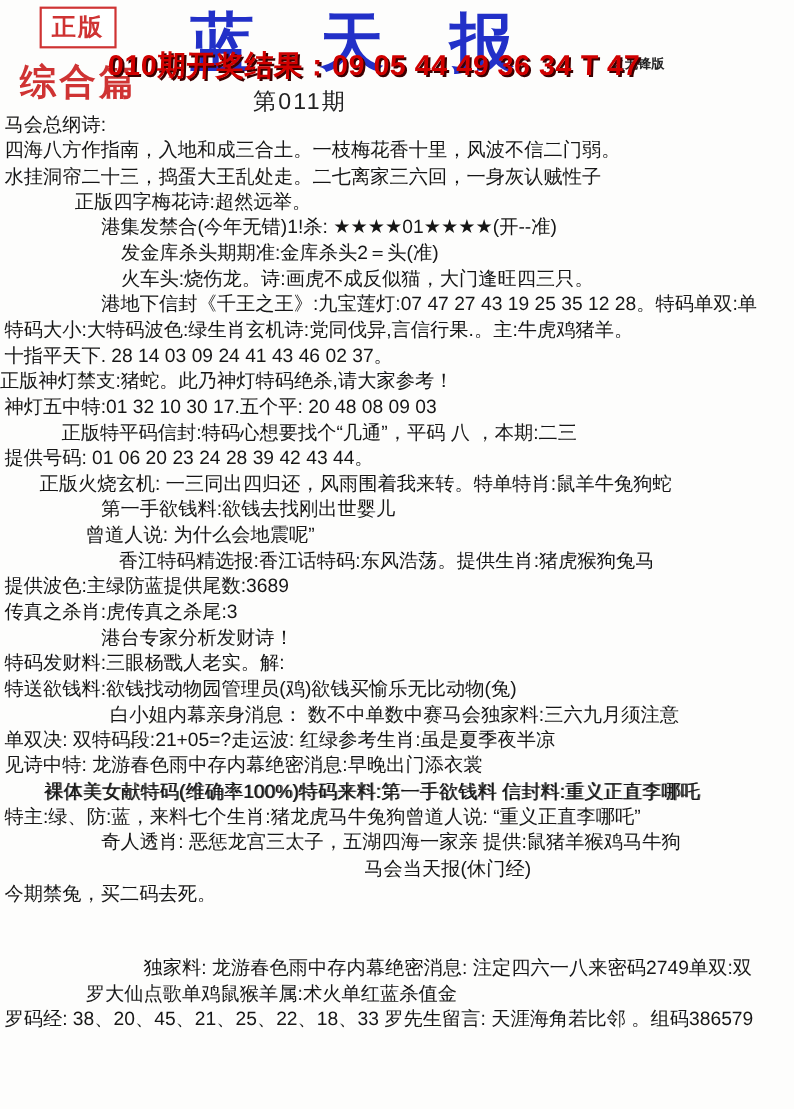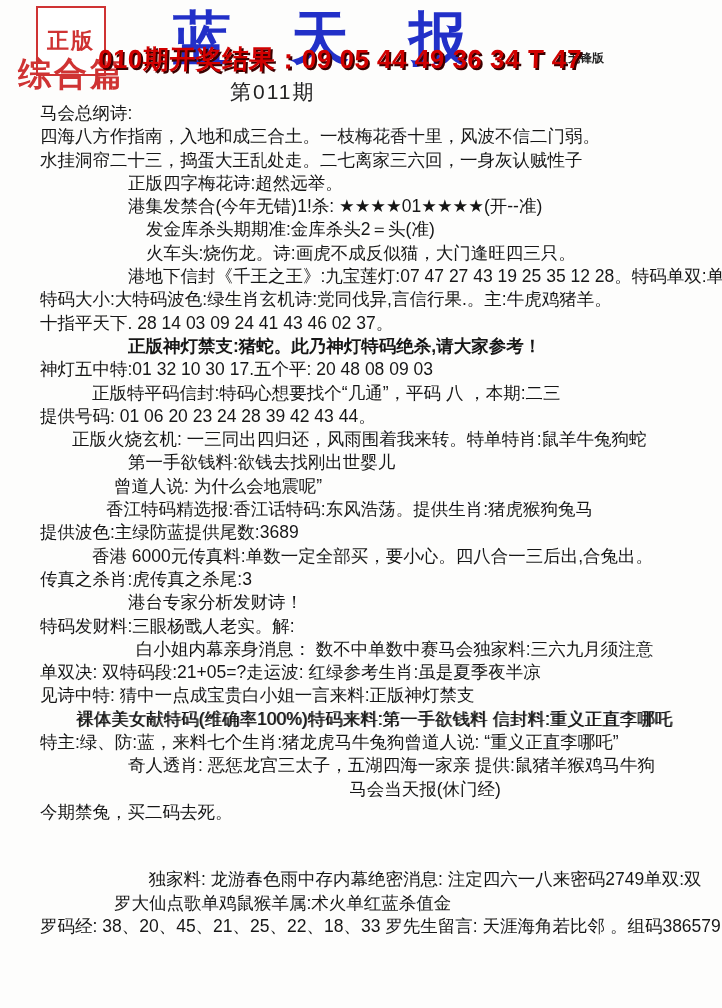--- a/index.html
+++ b/index.html
@@ -11,21 +11,21 @@
     overflow:hidden;
     position:relative;
   }
   .page{width:722px;height:1008px;position:relative;background:#fdfdfc;}
   
   .header{position:relative;height:100px;}
   .badge{
     position:absolute;left:36px;top:6px;
     border:2px solid #cf3333;color:#cf3333;
     font-size:22px;font-weight:bold;
-    padding:18px 9px;letter-spacing:2px;background:#fff;
+    padding:2px 9px;letter-spacing:2px;background:#fff;
   }
   .title{
     position:absolute;left:0;right:60px;top:0;
     text-align:center;
     color:#2230c8;font-size:58px;font-weight:bold;
     letter-spacing:22px;white-space:nowrap;
   }
   .result-line{
     position:absolute;left:98px;top:42px;
     color:#d10000;font-size:26px;font-weight:bold;
@@ -40,21 +40,21 @@
   }
   .section{
     position:absolute;left:18px;top:52px;
     color:#cf3333;font-size:33px;font-weight:bold;letter-spacing:3px;
   }
   .issue{
     position:absolute;left:230px;top:78px;
     font-size:21px;color:#222;letter-spacing:2px;
   }
   
-  .body-lines{position:relative;padding-top:2px;margin-left:36px;}
+  .body-lines{position:relative;padding-top:2px;}
   .line{
     font-size:17.5px;
     line-height:23.3px;
     white-space:nowrap;
     overflow:hidden;
     color:#161616;
   }
   .line.gap{margin-top:44px;text-align:center;}
   .line.overlap{text-shadow:1px 0 0 #555;}
 </style>
@@ -69,43 +69,43 @@
     <div class="result-line">010期开奖结果：09 05 44 49 36 34 T 47</div>
     <div class="edition">之无锋版</div>
     <div class="section">综合篇</div>
     <div class="issue">第011期</div>
   </div>
 
   <div class="body-lines">
       <div class="line" style="padding-left: 4px;">马会总纲诗:</div>
       <div class="line" style="padding-left: 4px;">四海八方作指南，入地和成三合土。一枝梅花香十里，风波不信二门弱。</div>
       <div class="line" style="padding-left: 4px;">水挂洞帘二十三，捣蛋大王乱处走。二七离家三六回，一身灰认贼性子</div>
-      <div class="line" style="padding-left: 92px;">正版四字梅花诗:超然远举。</div>
+      <div class="line" style="padding-left: 68px;">正版四字梅花诗:超然远举。</div>
       <div class="line" style="padding-left: 92px;">港集发禁合(今年无错)1!杀: ★★★★01★★★★(开--准)</div>
       <div class="line" style="padding-left: 110px;">发金库杀头期期准:金库杀头2＝头(准)</div>
       <div class="line" style="padding-left: 110px;">火车头:烧伤龙。诗:画虎不成反似猫，大门逢旺四三只。</div>
       <div class="line" style="padding-left: 92px;">港地下信封《千王之王》:九宝莲灯:07 47 27 43 19 25 35 12 28。特码单双:单</div>
       <div class="line" style="padding-left: 4px;">特码大小:大特码波色:绿生肖玄机诗:党同伐异,言信行果.。主:牛虎鸡猪羊。</div>
       <div class="line" style="padding-left: 4px;">十指平天下. 28 14 03 09 24 41 43 46 02 37。</div>
-      <div class="line" style="padding-left: 92px; font-weight: bold;">正版神灯禁支:猪蛇。此乃神灯特码绝杀,请大家参考！</div>
+      <div class="line" style="">正版神灯禁支:猪蛇。此乃神灯特码绝杀,请大家参考！</div>
       <div class="line" style="padding-left: 4px;">神灯五中特:01 32 10 30 17.五个平: 20 48 08 09 03</div>
       <div class="line" style="padding-left: 56px;">正版特平码信封:特码心想要找个“几通”，平码 八 ，本期:二三</div>
       <div class="line" style="padding-left: 4px;">提供号码: 01 06 20 23 24 28 39 42 43 44。</div>
       <div class="line" style="padding-left: 36px;">正版火烧玄机: 一三同出四归还，风雨围着我来转。特单特肖:鼠羊牛兔狗蛇</div>
       <div class="line" style="padding-left: 92px;">第一手欲钱料:欲钱去找刚出世婴儿</div>
       <div class="line" style="padding-left: 78px;">曾道人说: 为什么会地震呢”</div>
-      <div class="line" style="padding-left: 70px;">香江特码精选报:香江话特码:东风浩荡。提供生肖:猪虎猴狗兔马</div>
+      <div class="line" style="padding-left: 108px;">香江特码精选报:香江话特码:东风浩荡。提供生肖:猪虎猴狗兔马</div>
       <div class="line" style="padding-left: 4px;">提供波色:主绿防蓝提供尾数:3689</div>
-      <div class="line" style="padding-left: 56px;">香港 6000元传真料:单数一定全部买，要小心。四八合一三后出,合兔出。</div>
       <div class="line" style="padding-left: 4px;">传真之杀肖:虎传真之杀尾:3</div>
       <div class="line" style="padding-left: 92px;">港台专家分析发财诗！</div>
       <div class="line" style="padding-left: 4px;">特码发财料:三眼杨戬人老实。解:</div>
+      <div class="line" style="padding-left: 4px;">特送欲钱料:欲钱找动物园管理员(鸡)欲钱买愉乐无比动物(兔)</div>
       <div class="line" style="padding-left: 100px;">白小姐内幕亲身消息：  数不中单数中赛马会独家料:三六九月须注意</div>
       <div class="line" style="padding-left: 4px;">单双决: 双特码段:21+05=?走运波: 红绿参考生肖:虽是夏季夜半凉</div>
-      <div class="line" style="padding-left: 4px;">见诗中特: 猜中一点成宝贵白小姐一言来料:正版神灯禁支</div>
+      <div class="line" style="padding-left: 4px;">见诗中特: 龙游春色雨中存内幕绝密消息:早晚出门添衣裳</div>
       <div class="line overlap" style="padding-left: 40px;">裸体美女献特码(维确率100%)特码来料:第一手欲钱料 信封料:重义正直李哪吒</div>
       <div class="line" style="padding-left: 4px;">特主:绿、防:蓝，来料七个生肖:猪龙虎马牛兔狗曾道人说: “重义正直李哪吒”</div>
       <div class="line" style="padding-left: 92px;">奇人透肖: 恶惩龙宫三太子，五湖四海一家亲 提供:鼠猪羊猴鸡马牛狗</div>
       <div class="line" style="padding-left: 92px; text-align: center;">马会当天报(休门经)</div>
       <div class="line" style="padding-left: 4px;">今期禁兔，买二码去死。</div>
       <div class="line gap" style="padding-left: 92px;">独家料: 龙游春色雨中存内幕绝密消息: 注定四六一八来密码2749单双:双</div>
       <div class="line" style="padding-left: 78px;">罗大仙点歌单鸡鼠猴羊属:术火单红蓝杀值金</div>
       <div class="line" style="padding-left: 4px;">罗码经: 38、20、45、21、25、22、18、33 罗先生留言: 天涯海角若比邻  。组码386579</div>
     </div>
 

